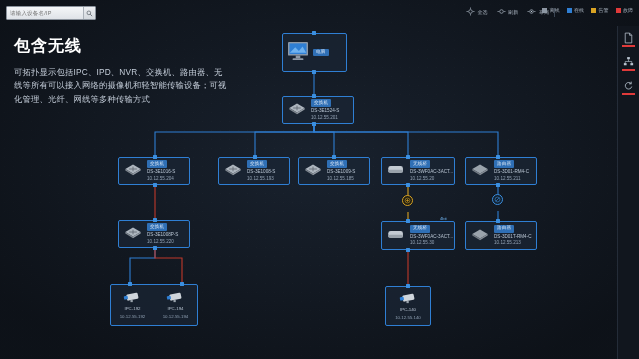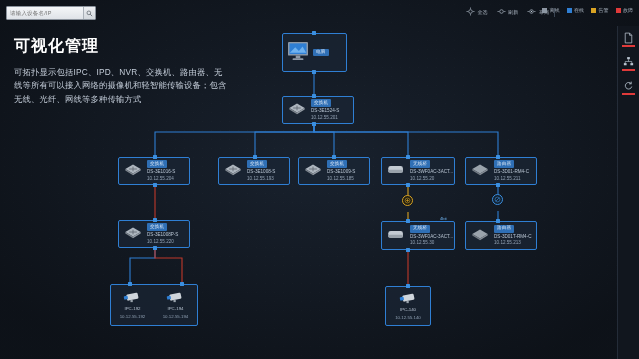--- a/index.html
+++ b/index.html
@@ -266,22 +266,22 @@
   <div class="rail-btn">
     <svg viewBox="0 0 20 22">
       <path d="M15 7 A6 6 0 1 0 16 12" fill="none" stroke="#b9c4d0" stroke-width="1.5"></path>
       <path d="M15 3 v4 h-4" fill="none" stroke="#b9c4d0" stroke-width="1.5"></path>
     </svg>
     <div class="ul"></div>
   </div>
 </div>
 
 <div class="intro">
-  <h1>可视化管理</h1>
-  <p>可拓扑显示包括IPC、IPD、NVR、交换机、路由器、无线等所有可以接入网络的摄像机和轻智能传输设备；包含无线、光纤、网线等多种传输方式</p>
+  <h1>包含无线</h1>
+  <p>可拓扑显示包括IPC、IPD、NVR、交换机、路由器、无线等所有可以接入网络的摄像机和轻智能传输设备；可视化管理、光纤、网线等多种传输方式</p>
 </div>
 
 <div class="canvas">
 
   <svg class="links" viewBox="0 0 639 359">
     <g stroke="#2f7fd4" stroke-width="1.1" fill="none">
 
       <path d="M314 72 L314 98"></path>
 
       <path d="M314 124 L314 132 L155 132 L155 155"></path>

